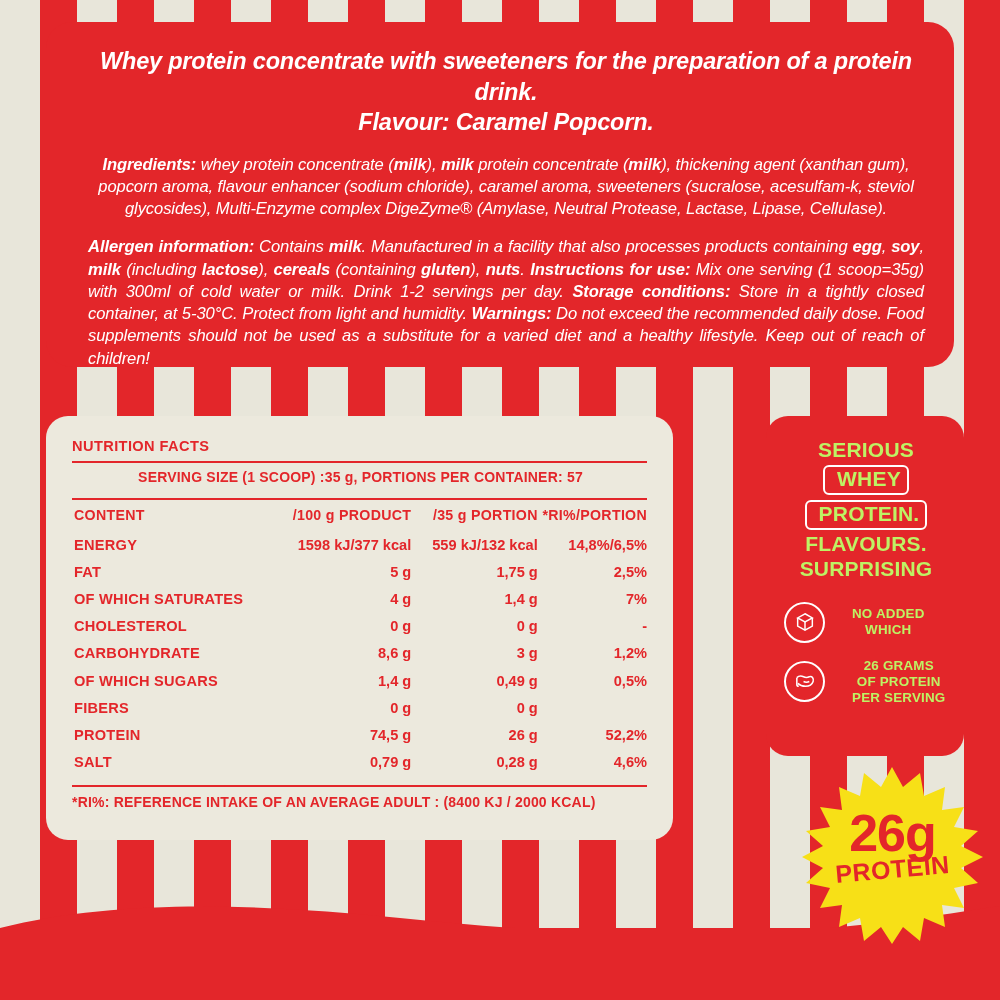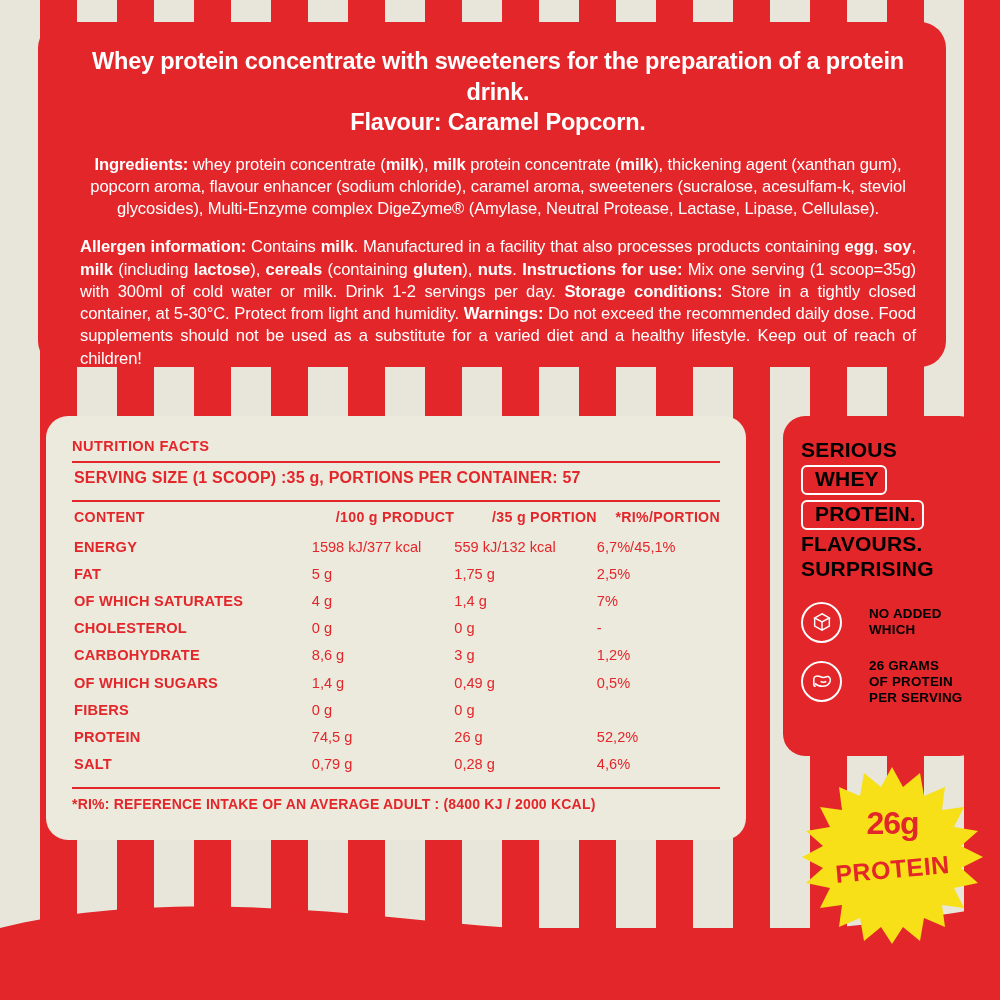--- a/index.html
+++ b/index.html
@@ -25,93 +25,95 @@
   .bottom-band {
     position: absolute; left: 0; bottom: 0; width: 1000px; height: 72px;
     background: #e3262a;
   }
   .bottom-wave {
     position: absolute; left: 0; bottom: 56px; width: 1000px; height: 46px;
   }
 
   
   .top-panel {
-    position: absolute; left: 38px; top: 22px; width: 908px; height: 345px;
+    position: absolute; left: 46px; top: 22px; width: 908px; height: 345px;
     background: #e3262a; border-radius: 26px;
-    color: #fff; padding: 20px 14px 14px 26px;
+    color: #fff; padding: 20px 14px 14px 26px; font-style: italic;
   }
   .headline {
     text-align: center; font-weight: bold; font-size: 23.5px; line-height: 1.30;
     letter-spacing: -0.2px; margin: 4px 0 16px 0;
   }
   .body-copy {
     font-size: 16.6px; line-height: 1.34; text-align: justify;
     letter-spacing: -0.1px;
   }
   .body-copy b { font-weight: bold; }
   .para { margin: 16px; }
   .para.ing { text-align: center; }
 
   
   .nutri-card {
-    position: absolute; left: 46px; top: 416px; width: 700px; height: 424px;
+    position: absolute; left: 46px; top: 416px; width: 627px; height: 424px;
     background: #ece9dd; border-radius: 22px;
     padding: 22px 26px 18px 26px;
     color: #e3262a;
   }
   .nf-title { font-size: 14.6px; font-weight: bold; letter-spacing: .4px; }
   .rule { height: 2px; background: #e3262a; margin: 7px 0 0 0; }
   .serving {
-    font-size: 16px; font-weight: bold; letter-spacing: .2px;
+    font-size: 14px; font-weight: bold; letter-spacing: .2px;
     padding: 6px 0 6px 2px;
+    text-align: center;
   }
   table.nf { width: 100%; border-collapse: collapse; }
   table.nf th, table.nf td { padding: 0; }
   table.nf th {
     font-size: 14.2px; font-weight: bold; letter-spacing: .3px;
     padding: 7px 0 8px 0; text-align: right; vertical-align: bottom;
   }
   table.nf th.c0 { text-align: left; padding-left: 2px; }
   table.nf td {
-    font-size: 14.6px; padding: 5.6px 0; text-align: left;
-    font-weight: normal;
+    font-size: 14.6px; padding: 5.6px 0; text-align: right;
+    font-weight: bold;
   }
   table.nf td.c0 { text-align: left; font-weight: bold; letter-spacing: .25px; padding-left: 2px; }
   col.w0 { width: 37%; }
   col.w1 { width: 22%; }
   col.w2 { width: 22%; }
   col.w3 { width: 19%; }
   .nf-foot {
     font-size: 14px; font-weight: bold; letter-spacing: .2px; padding-top: 7px;
   }
 
   
   .right-panel {
-    position: absolute; left: 783px; top: 416px; width: 198px; height: 340px;
-    background: #e3262a; border-radius: 22px; color: #000000;
+    position: absolute; left: 766px; top: 416px; width: 198px; height: 340px;
+    background: #e3262a; border-radius: 22px; color: #bef264;
     padding: 22px 16px 14px 18px;
+    text-align: center;
   }
   .slogan { font-weight: bold; font-size: 21px; line-height: 1.18; letter-spacing: .2px; }
   .slogan .boxed {
     display: inline-block; border: 2.4px solid #fff; border-radius: 6px;
     padding: 0 6px 1px 12px; margin: 2.5px 0;
   }
   .claims { margin-top: 20px; }
   .claim { display: flex; align-items: center; gap: 27px; margin-bottom: 15px; }
   .claim .ico {
     width: 41px; height: 41px; border-radius: 50%; border: 2px solid #fff;
     flex: 0 0 41px; display: flex; align-items: center; justify-content: center;
   }
   .claim .txt { font-size: 13.4px; font-weight: bold; line-height: 1.2; letter-spacing: .2px; }
 
   
   .burst { position: absolute; left: 800px; top: 765px; width: 185px; height: 180px; }
   .burst .b-t1 {
     position: absolute; left: 0; top: 42px; width: 185px; text-align: center;
-    font-size: 32px; font-weight: bold; color: #e3262a; letter-spacing: -1px;
+    font-size: 52px; font-weight: bold; color: #e3262a; letter-spacing: -1px;
     line-height: 1;
   }
   .burst .b-t2 {
     position: absolute; left: 0; top: 90px; width: 185px; text-align: center;
     font-size: 25px; font-weight: bold; color: #e3262a; letter-spacing: .5px;
     transform: rotate(-5deg);
   }
 </style>
 </head>
 <body>
@@ -165,21 +167,21 @@
           <th>/100 g PRODUCT</th>
           <th>/35 g PORTION</th>
           <th>*RI%/PORTION</th>
         </tr>
       </thead>
       <tbody id="nf-body">
           <tr>
             <td class="c0">ENERGY</td>
             <td>1598 kJ/377 kcal</td>
             <td>559 kJ/132 kcal</td>
-            <td>6,7%/45,1%</td>
+            <td>14,8%/6,5%</td>
           </tr>
           <tr>
             <td class="c0">FAT</td>
             <td>5 g</td>
             <td>1,75 g</td>
             <td>2,5%</td>
           </tr>
           <tr>
             <td class="c0">OF WHICH SATURATES</td>
             <td>4 g</td>

